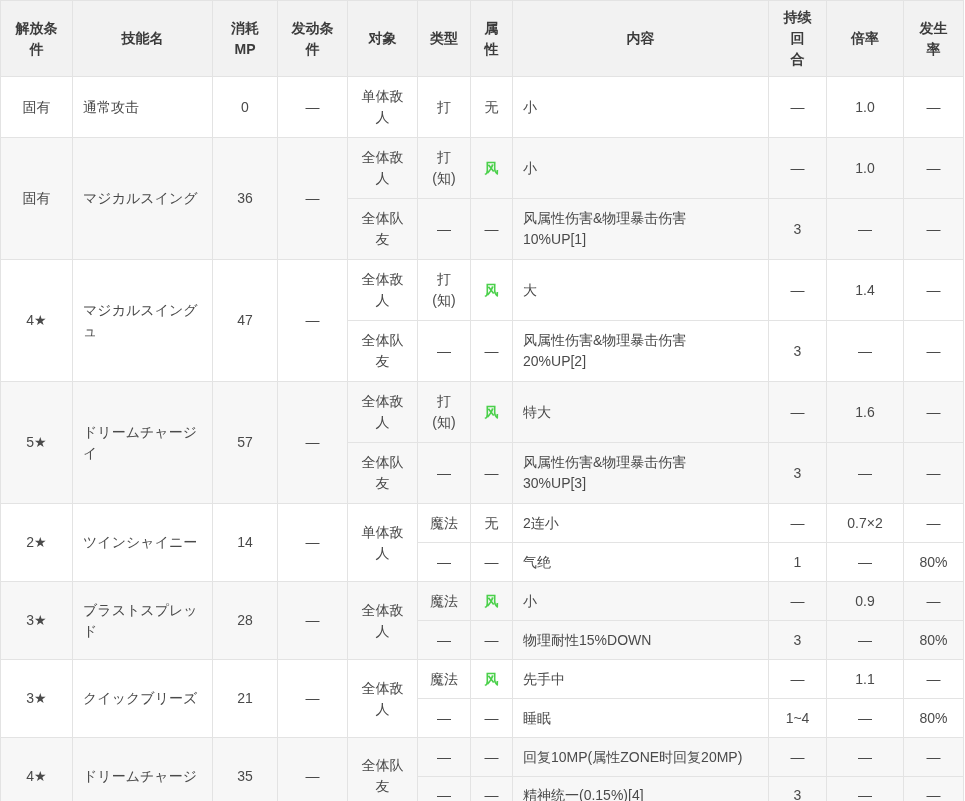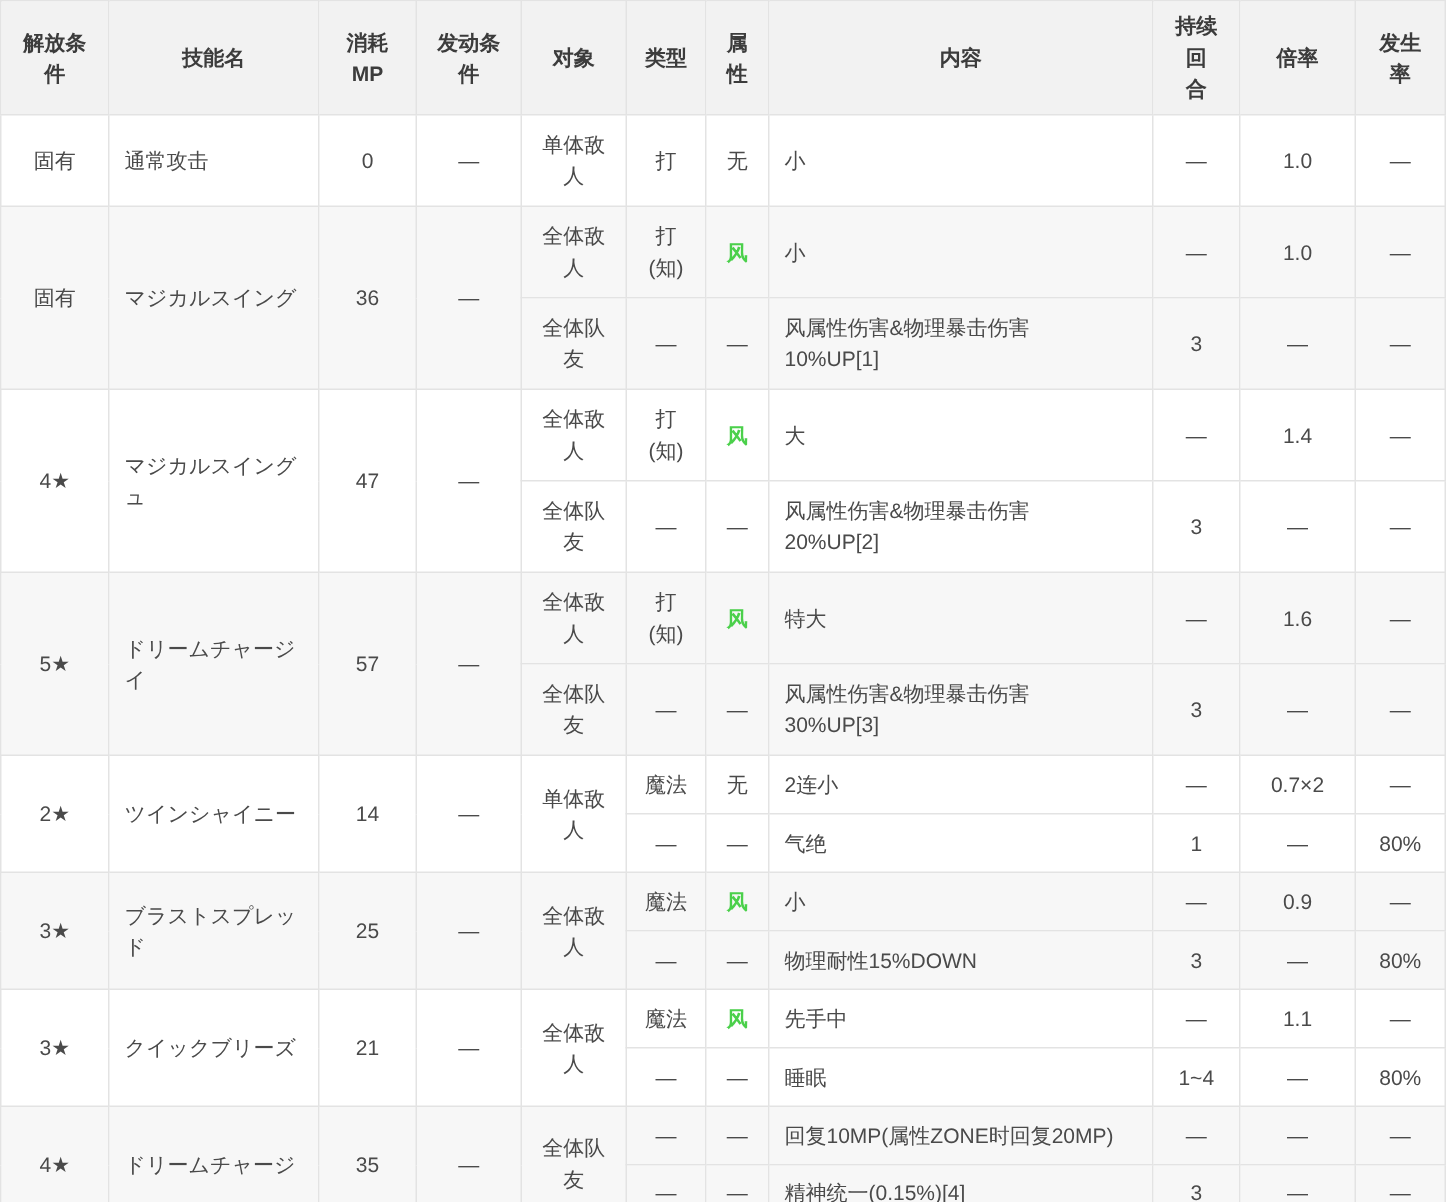--- a/index.html
+++ b/index.html
@@ -191,21 +191,21 @@
           <td>—</td>
           <td class="left">气绝</td>
           <td>1</td>
           <td>—</td>
           <td>80%</td>
         </tr>
         <tr class="striped compact">
           <td rowspan="2">3★</td>
           <td rowspan="2" class="left">ブラストスプレッ
 ド</td>
-          <td rowspan="2">25</td>
+          <td rowspan="2">28</td>
           <td rowspan="2">—</td>
           <td rowspan="2">全体敌
 人</td>
           <td>魔法</td>
           <td class="wind" style="color: rgb(75, 208, 75);">风</td>
           <td class="left">小</td>
           <td>—</td>
           <td>0.9</td>
           <td>—</td>
         </tr>

